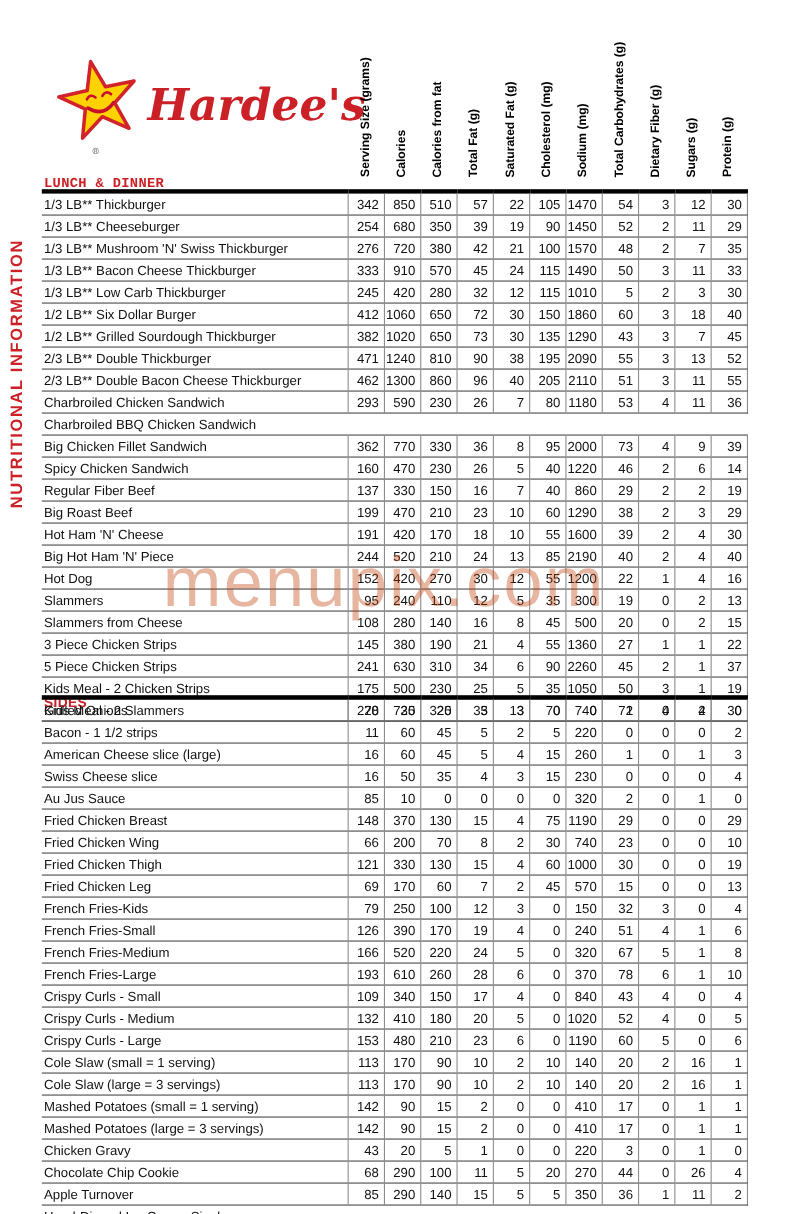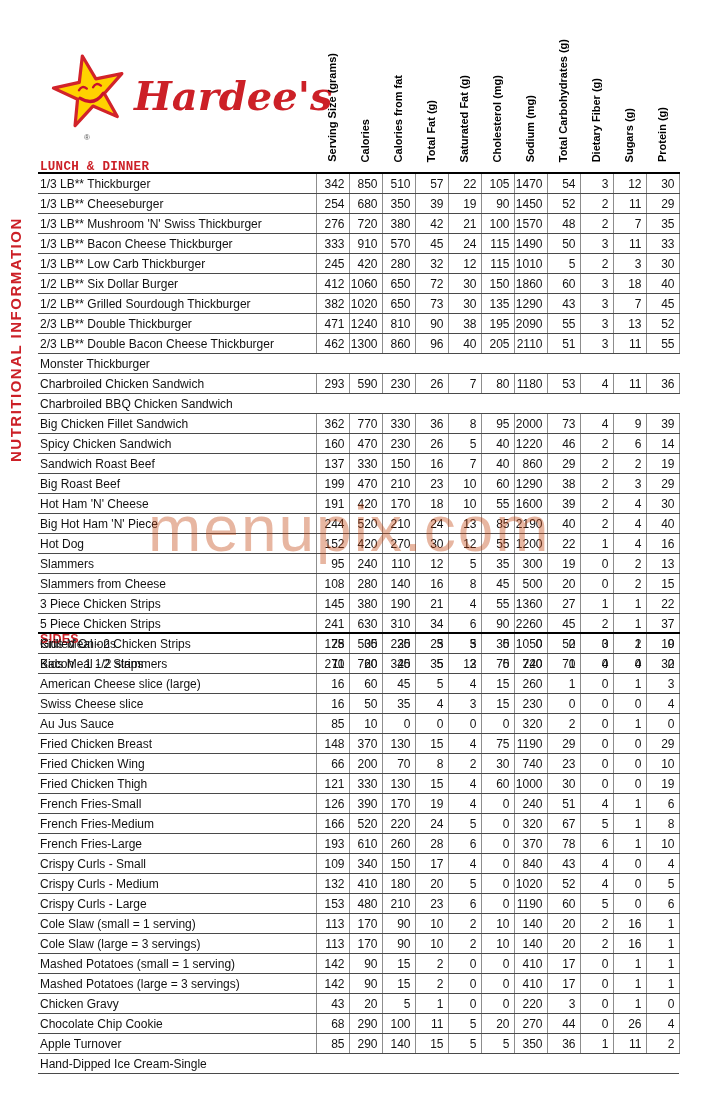--- a/index.html
+++ b/index.html
@@ -34,21 +34,21 @@
   th.colh .rot{
     display:inline-block; writing-mode:vertical-rl; transform:rotate(180deg);
     font-size:11px; font-weight:bold; white-space:nowrap; line-height:1; color:#000;
   }
   td{ height:17px; font-size:12px; color:#111; line-height:1; }
   td.name{ padding-left:2px; border-bottom:1px solid #4a4a4a;
            white-space:nowrap; overflow:hidden; }
   td.num{ text-align:right; padding-right:4px;
           border-bottom:1px solid #4a4a4a; border-left:1px solid #8d8d8d; }
   td.num:last-child{ border-right:1px solid #8d8d8d; }
-  tbody tr:first-child td{ border-top:2px solid #000000; }
+  tbody tr:first-child td{ border-top:4px solid #000000; }
   tr.empty td.num{ border-left:none; }
   tr.empty td.num:last-child{ border-right:none; }
 
   .section-title{ position:absolute; left:40px; color:var(--accent);
                   font-weight:bold; font-size:12.5px; letter-spacing:.3px; }
 
   .watermark{
     position:absolute; left:148px; top:492px; font-size:64px; font-weight:normal;
     color:#c2410c; opacity:.38; letter-spacing:2px; pointer-events:none;text-align:center;
   }
@@ -227,34 +227,20 @@
             <td class="num">860</td>
             <td class="num">96</td>
             <td class="num">40</td>
             <td class="num">205</td>
             <td class="num">2110</td>
             <td class="num">51</td>
             <td class="num">3</td>
             <td class="num">11</td>
             <td class="num">55</td>
           </tr>
-          <tr class="empty">
-            <td class="name">Monster Thickburger</td>
-            <td class="num"></td>
-            <td class="num"></td>
-            <td class="num"></td>
-            <td class="num"></td>
-            <td class="num"></td>
-            <td class="num"></td>
-            <td class="num"></td>
-            <td class="num"></td>
-            <td class="num"></td>
-            <td class="num"></td>
-            <td class="num"></td>
-          </tr>
           <tr>
             <td class="name">Charbroiled Chicken Sandwich</td>
             <td class="num">293</td>
             <td class="num">590</td>
             <td class="num">230</td>
             <td class="num">26</td>
             <td class="num">7</td>
             <td class="num">80</td>
             <td class="num">1180</td>
             <td class="num">53</td>
@@ -298,21 +284,21 @@
             <td class="num">26</td>
             <td class="num">5</td>
             <td class="num">40</td>
             <td class="num">1220</td>
             <td class="num">46</td>
             <td class="num">2</td>
             <td class="num">6</td>
             <td class="num">14</td>
           </tr>
           <tr>
-            <td class="name">Sandwich Roast Beef</td>
+            <td class="name">Regular Fiber Beef</td>
             <td class="num">137</td>
             <td class="num">330</td>
             <td class="num">150</td>
             <td class="num">16</td>
             <td class="num">7</td>
             <td class="num">40</td>
             <td class="num">860</td>
             <td class="num">29</td>
             <td class="num">2</td>
             <td class="num">2</td>
@@ -587,20 +573,48 @@
             <td class="num">15</td>
             <td class="num">4</td>
             <td class="num">60</td>
             <td class="num">1000</td>
             <td class="num">30</td>
             <td class="num">0</td>
             <td class="num">0</td>
             <td class="num">19</td>
           </tr>
           <tr>
+            <td class="name">Fried Chicken Leg</td>
+            <td class="num">69</td>
+            <td class="num">170</td>
+            <td class="num">60</td>
+            <td class="num">7</td>
+            <td class="num">2</td>
+            <td class="num">45</td>
+            <td class="num">570</td>
+            <td class="num">15</td>
+            <td class="num">0</td>
+            <td class="num">0</td>
+            <td class="num">13</td>
+          </tr>
+          <tr>
+            <td class="name">French Fries-Kids</td>
+            <td class="num">79</td>
+            <td class="num">250</td>
+            <td class="num">100</td>
+            <td class="num">12</td>
+            <td class="num">3</td>
+            <td class="num">0</td>
+            <td class="num">150</td>
+            <td class="num">32</td>
+            <td class="num">3</td>
+            <td class="num">0</td>
+            <td class="num">4</td>
+          </tr>
+          <tr>
             <td class="name">French Fries-Small</td>
             <td class="num">126</td>
             <td class="num">390</td>
             <td class="num">170</td>
             <td class="num">19</td>
             <td class="num">4</td>
             <td class="num">0</td>
             <td class="num">240</td>
             <td class="num">51</td>
             <td class="num">4</td>

